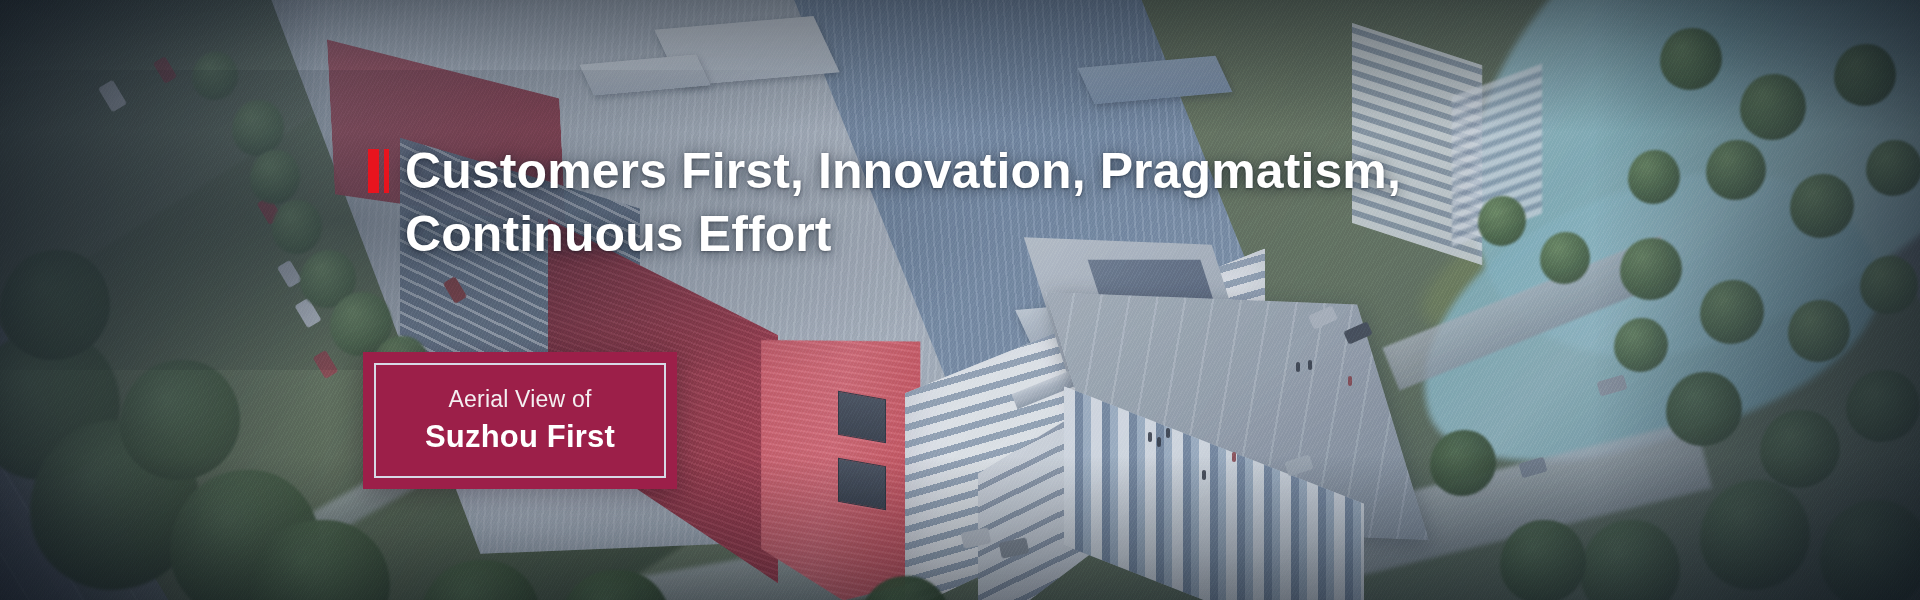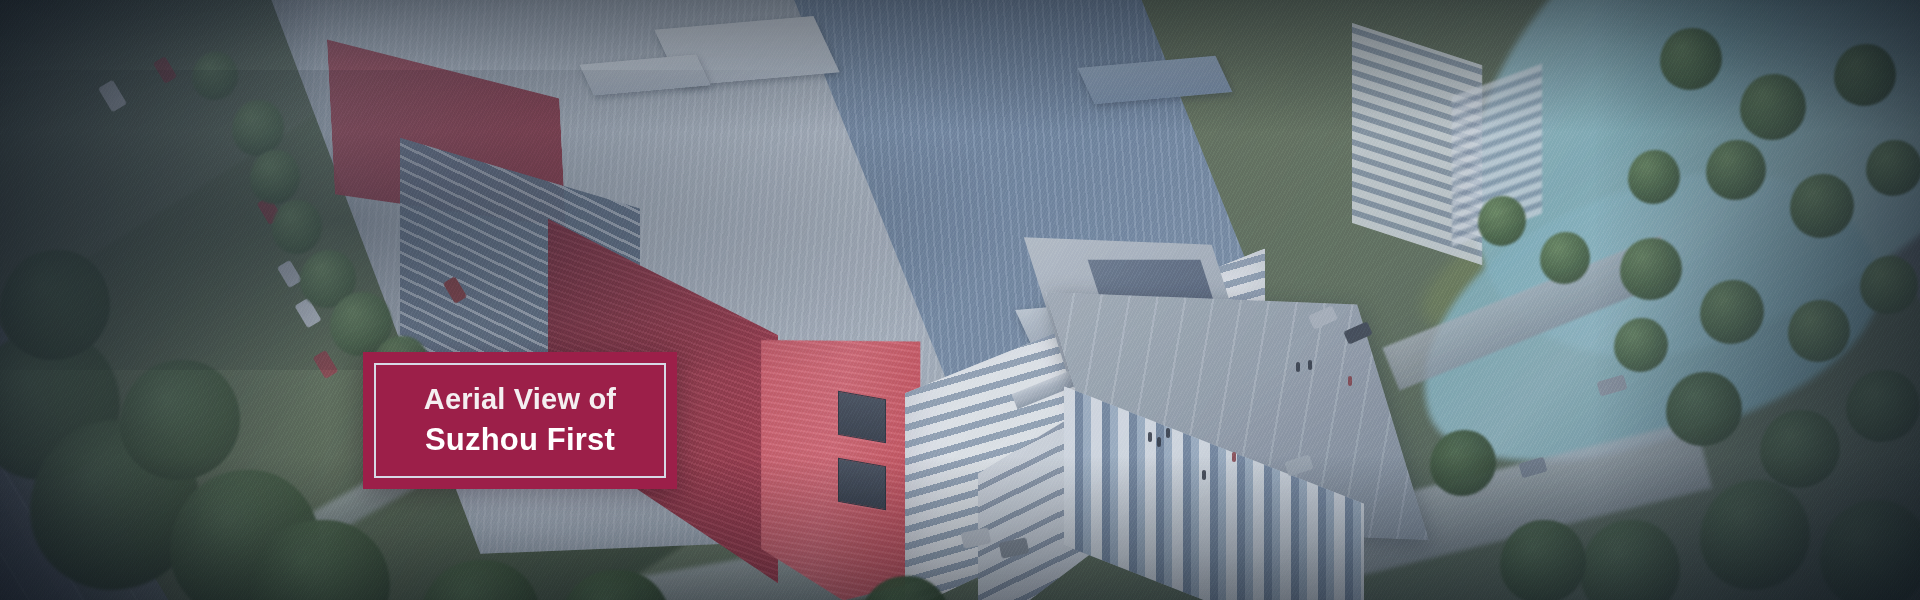--- a/index.html
+++ b/index.html
@@ -385,22 +385,22 @@
     left: 11px; top: 11px; right: 11px; bottom: 11px;
     border: 2px solid #d7d9e6;
     display: flex;
     flex-direction: column;
     align-items: center;
     justify-content: center;
     gap: 7px;
   }
   .badge-sub {
     color: #f4eff1;
-    font-size: 29px;
-    font-weight: 700;
+    font-size: 23px;
+    font-weight: 400;
     line-height: 1.1;
     letter-spacing: .2px;
   }
   .badge-title {
     color: #ffffff;
     font-size: 31px;
     font-weight: 700;
     line-height: 1.1;
     letter-spacing: .2px;
   }
@@ -522,20 +522,27 @@
 
     <div class="haze"></div>
     <div class="cool-grade"></div>
     <div class="scanlines"></div>
     <div class="text-scrim"></div>
     <div class="vignette"></div>
   </div>
 
   <div class="content">
 
+    <div class="headline-wrap">
+      <span class="accent-bars">
+        <span class="bar wide"></span>
+        <span class="bar narrow"></span>
+      </span>
+      <h1 class="headline">Customers First, Innovation, Pragmatism, Continuous Effort</h1>
+    </div>
 
     <div class="badge">
       <div class="badge-inner">
         <span class="badge-sub">Aerial View of</span>
         <span class="badge-title">Suzhou First</span>
       </div>
     </div>
 
   </div>
 </div>

